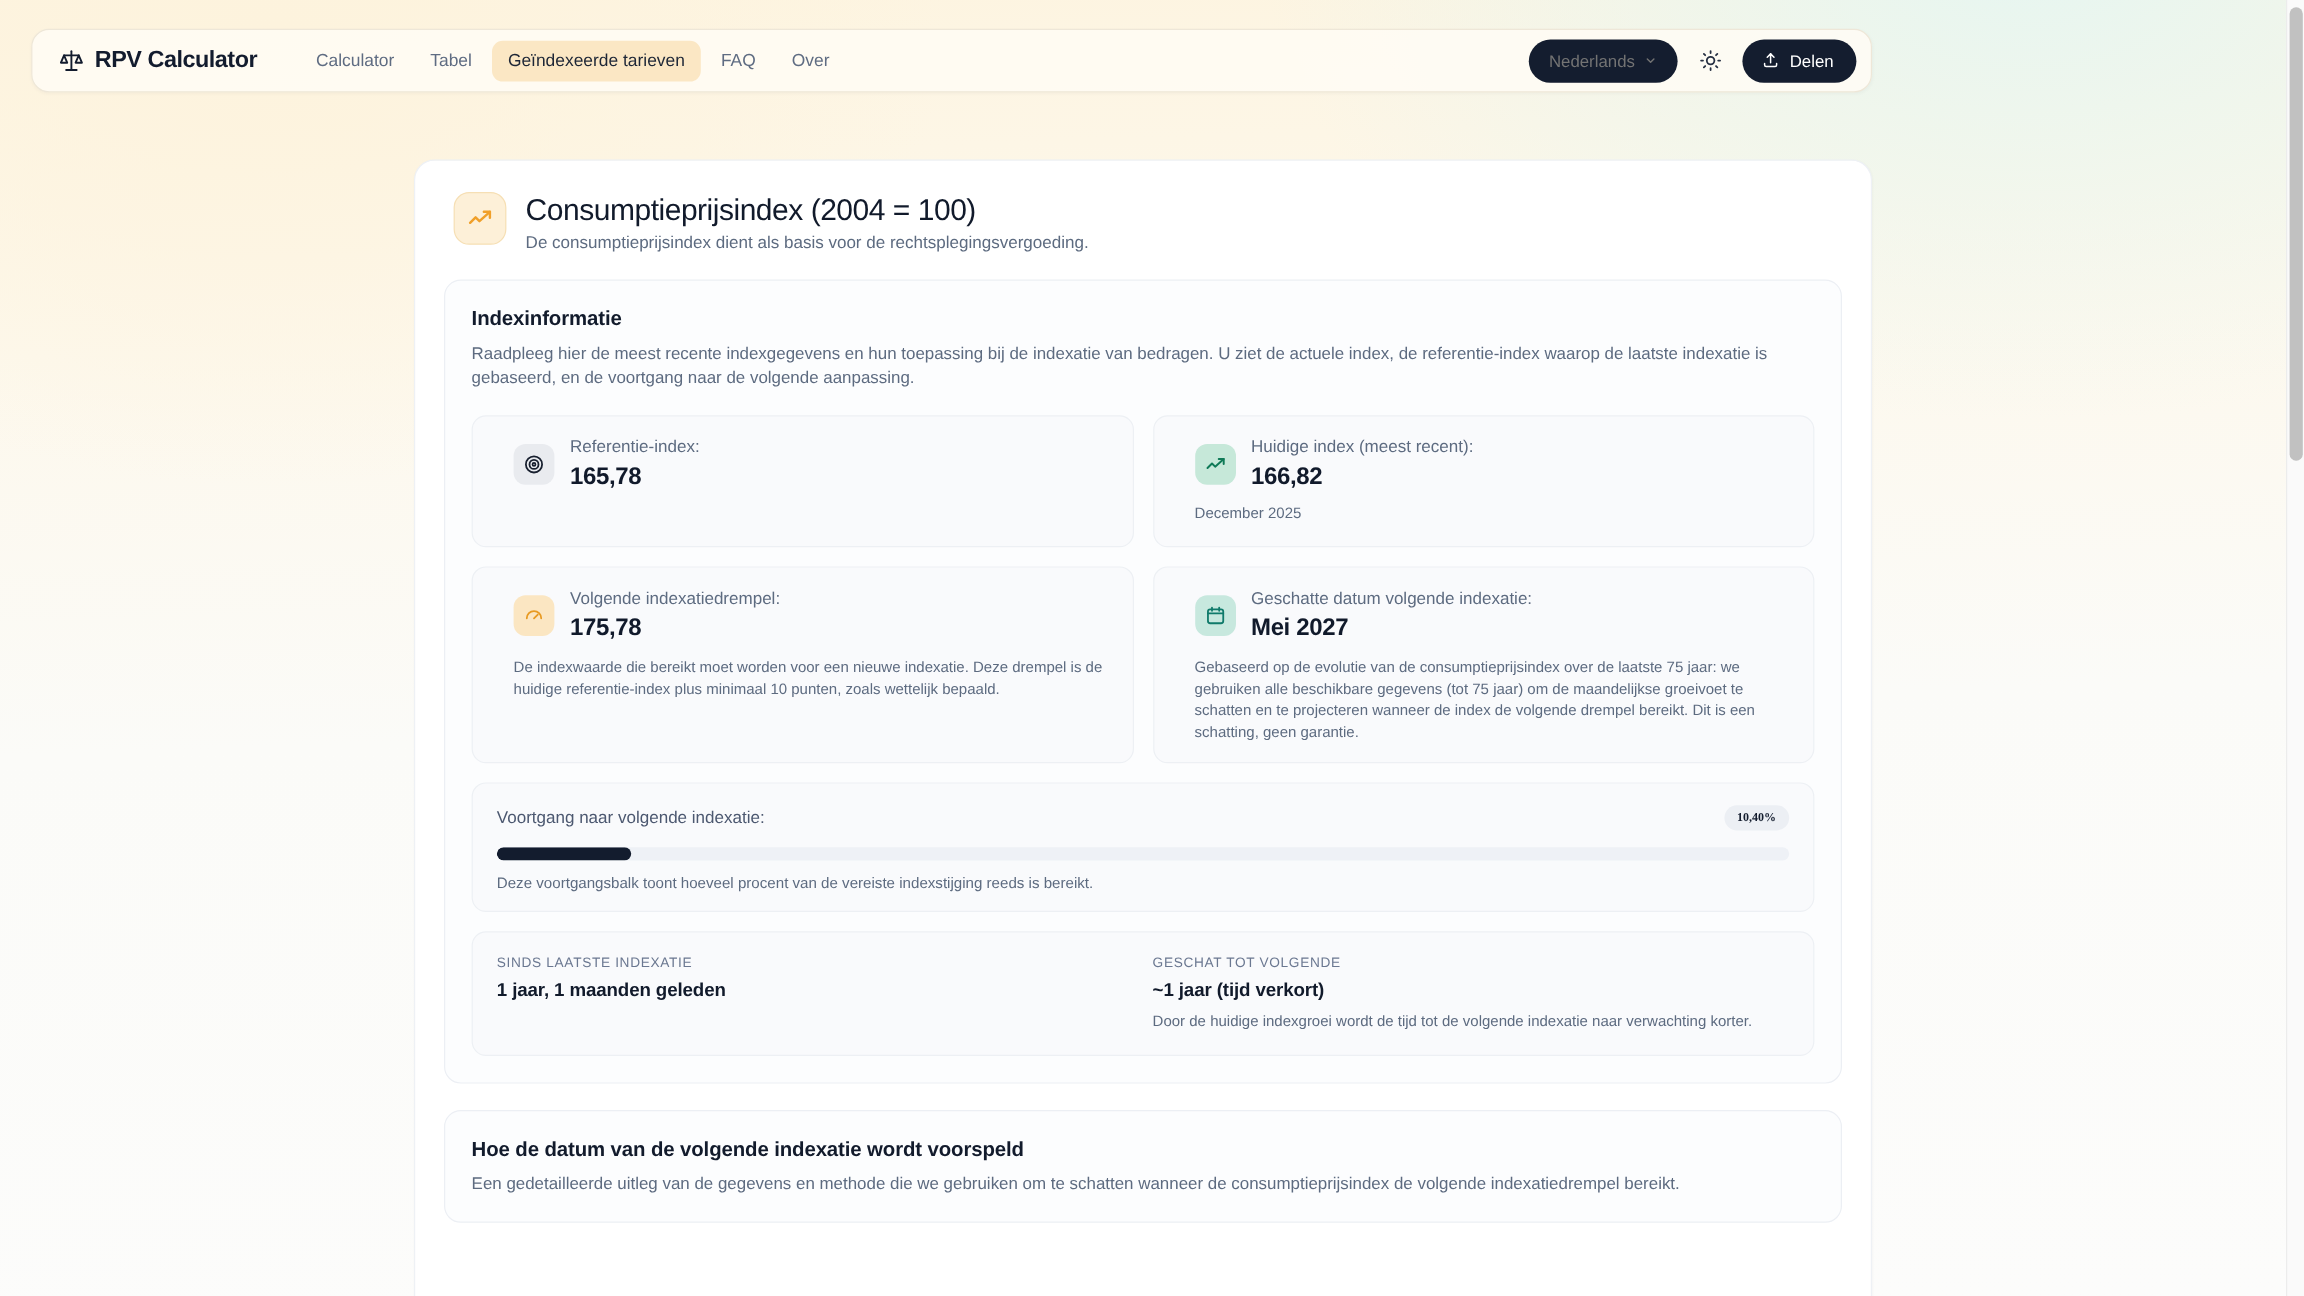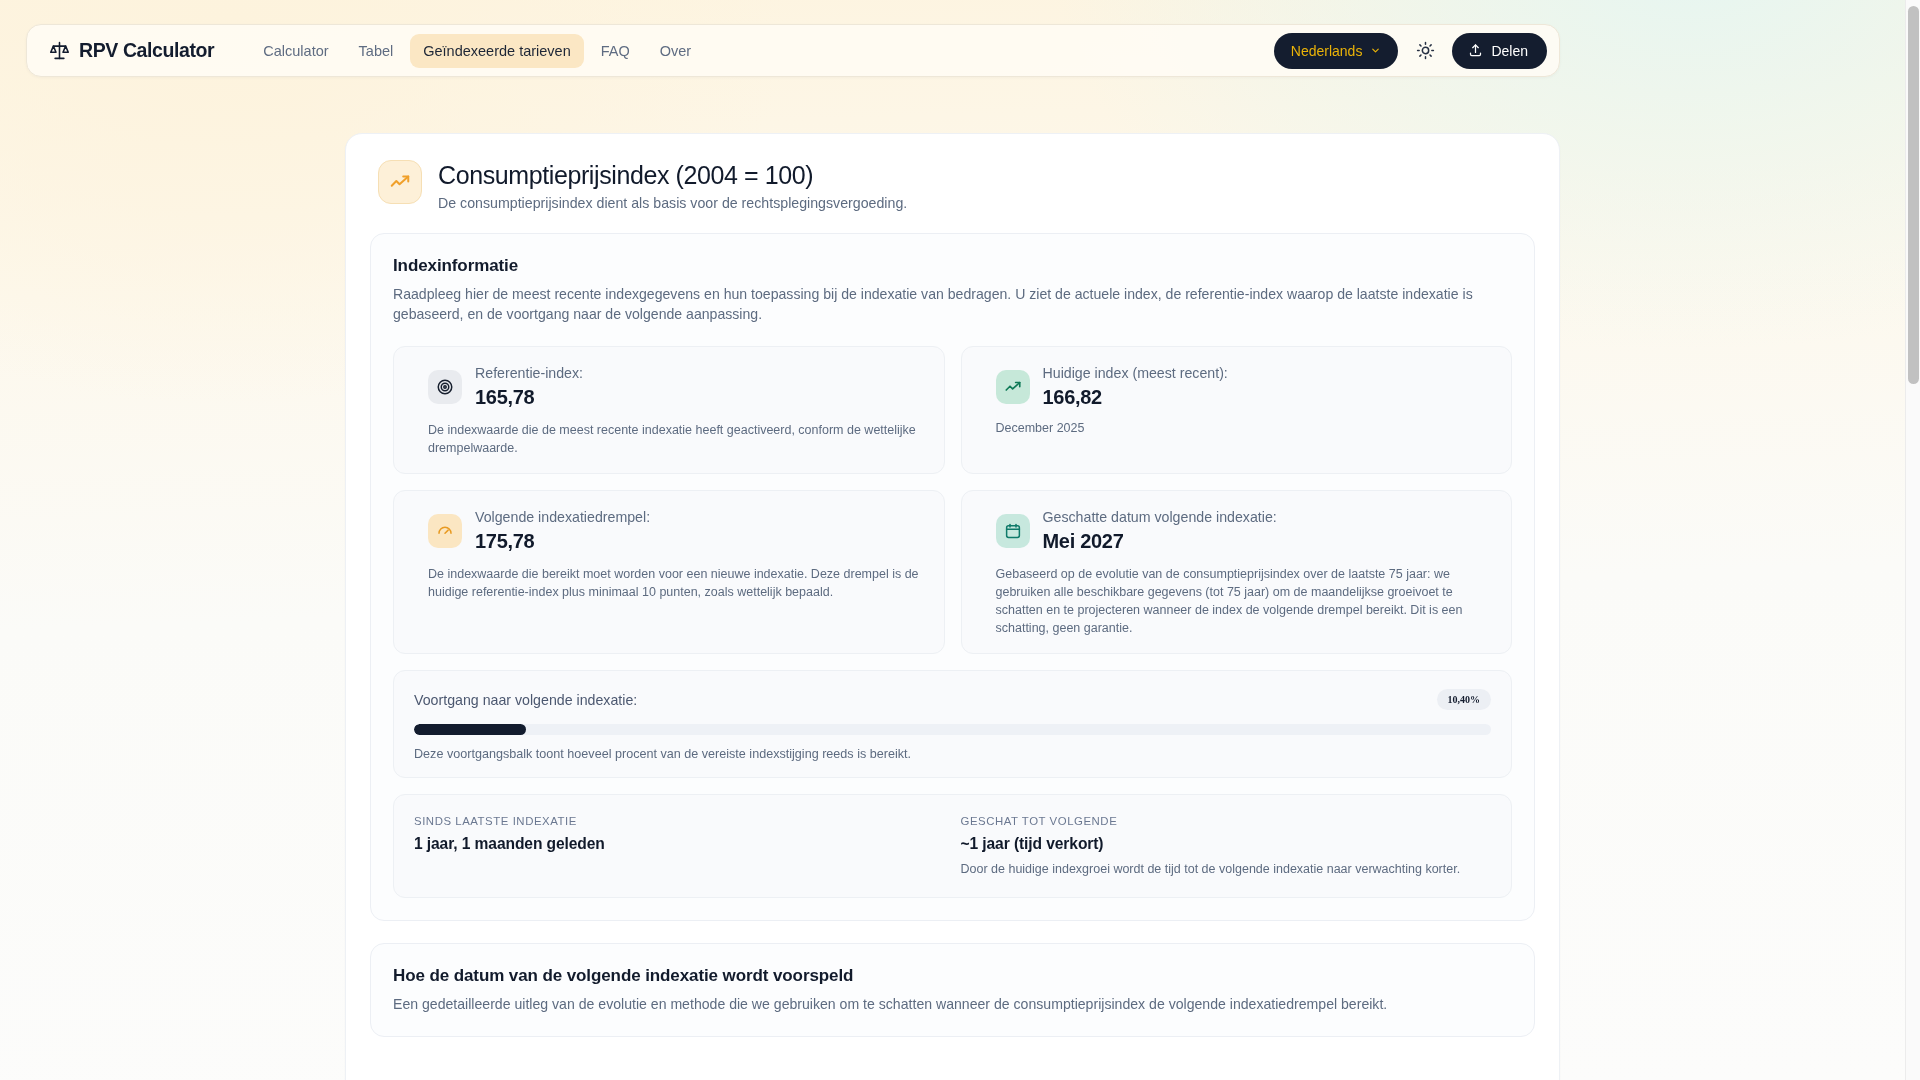--- a/index.html
+++ b/index.html
@@ -85,21 +85,21 @@
 
   .topbar-right {
     margin-left: auto;
     display: flex;
     align-items: center;
     gap: 13px;
   }
   .lang-btn {
     display: flex; align-items: flex-start; gap: 8px;
     background: #141d2f;
-    color: #eab308;
+    color: #737373;
     border: none;
     border-radius: 999px;
     padding: 10px 17px;
     font-size: 14px;
     font-family: inherit;
     cursor: pointer;
   }
   .chev { width: 11px; height: 11px; display: block; }
   .theme-btn {
     width: 28px; height: 28px;
@@ -402,21 +402,20 @@
                 <circle cx="12" cy="12" r="9"></circle>
                   <circle cx="12" cy="12" r="5"></circle>
                   <circle cx="12" cy="12" r="1.6"></circle>
               </svg>
             </span>
             <div>
               <div class="info-label">Referentie-index:</div>
               <div class="info-value">165,78</div>
             </div>
           </div>
-          <p class="info-note">De indexwaarde die de meest recente indexatie heeft geactiveerd, conform de wettelijke drempelwaarde.</p>
         </div>
 
         <div class="info-card">
           <div class="info-card-head">
             <span class="info-icon mint">
               <svg viewBox="0 0 24 24" fill="none" stroke="currentColor" stroke-width="2.2" stroke-linecap="round" stroke-linejoin="round">
                 <path d="M3 16l5-5 3.5 3.5L21 6"></path>
                   <path d="M15.5 6H21v5.5"></path>
               </svg>
             </span>
@@ -485,20 +484,20 @@
           <div class="stat-val">~1 jaar (tijd verkort)</div>
           <div class="stat-note">Door de huidige indexgroei wordt de tijd tot de volgende indexatie naar verwachting korter.</div>
         </div>
       </div>
 
     </div>
   </section>
 
   <section class="section">
     <h2 class="section-title">Hoe de datum van de volgende indexatie wordt voorspeld</h2>
-    <p class="section-desc">Een gedetailleerde uitleg van de evolutie en methode die we gebruiken om te schatten wanneer de consumptieprijsindex de volgende indexatiedrempel bereikt.</p>
+    <p class="section-desc">Een gedetailleerde uitleg van de gegevens en methode die we gebruiken om te schatten wanneer de consumptieprijsindex de volgende indexatiedrempel bereikt.</p>
   </section>
 
 </div>
 
 <div class="scrollbar-track">
   <div class="scrollbar-thumb"></div>
 </div>
 
 </body></html>

